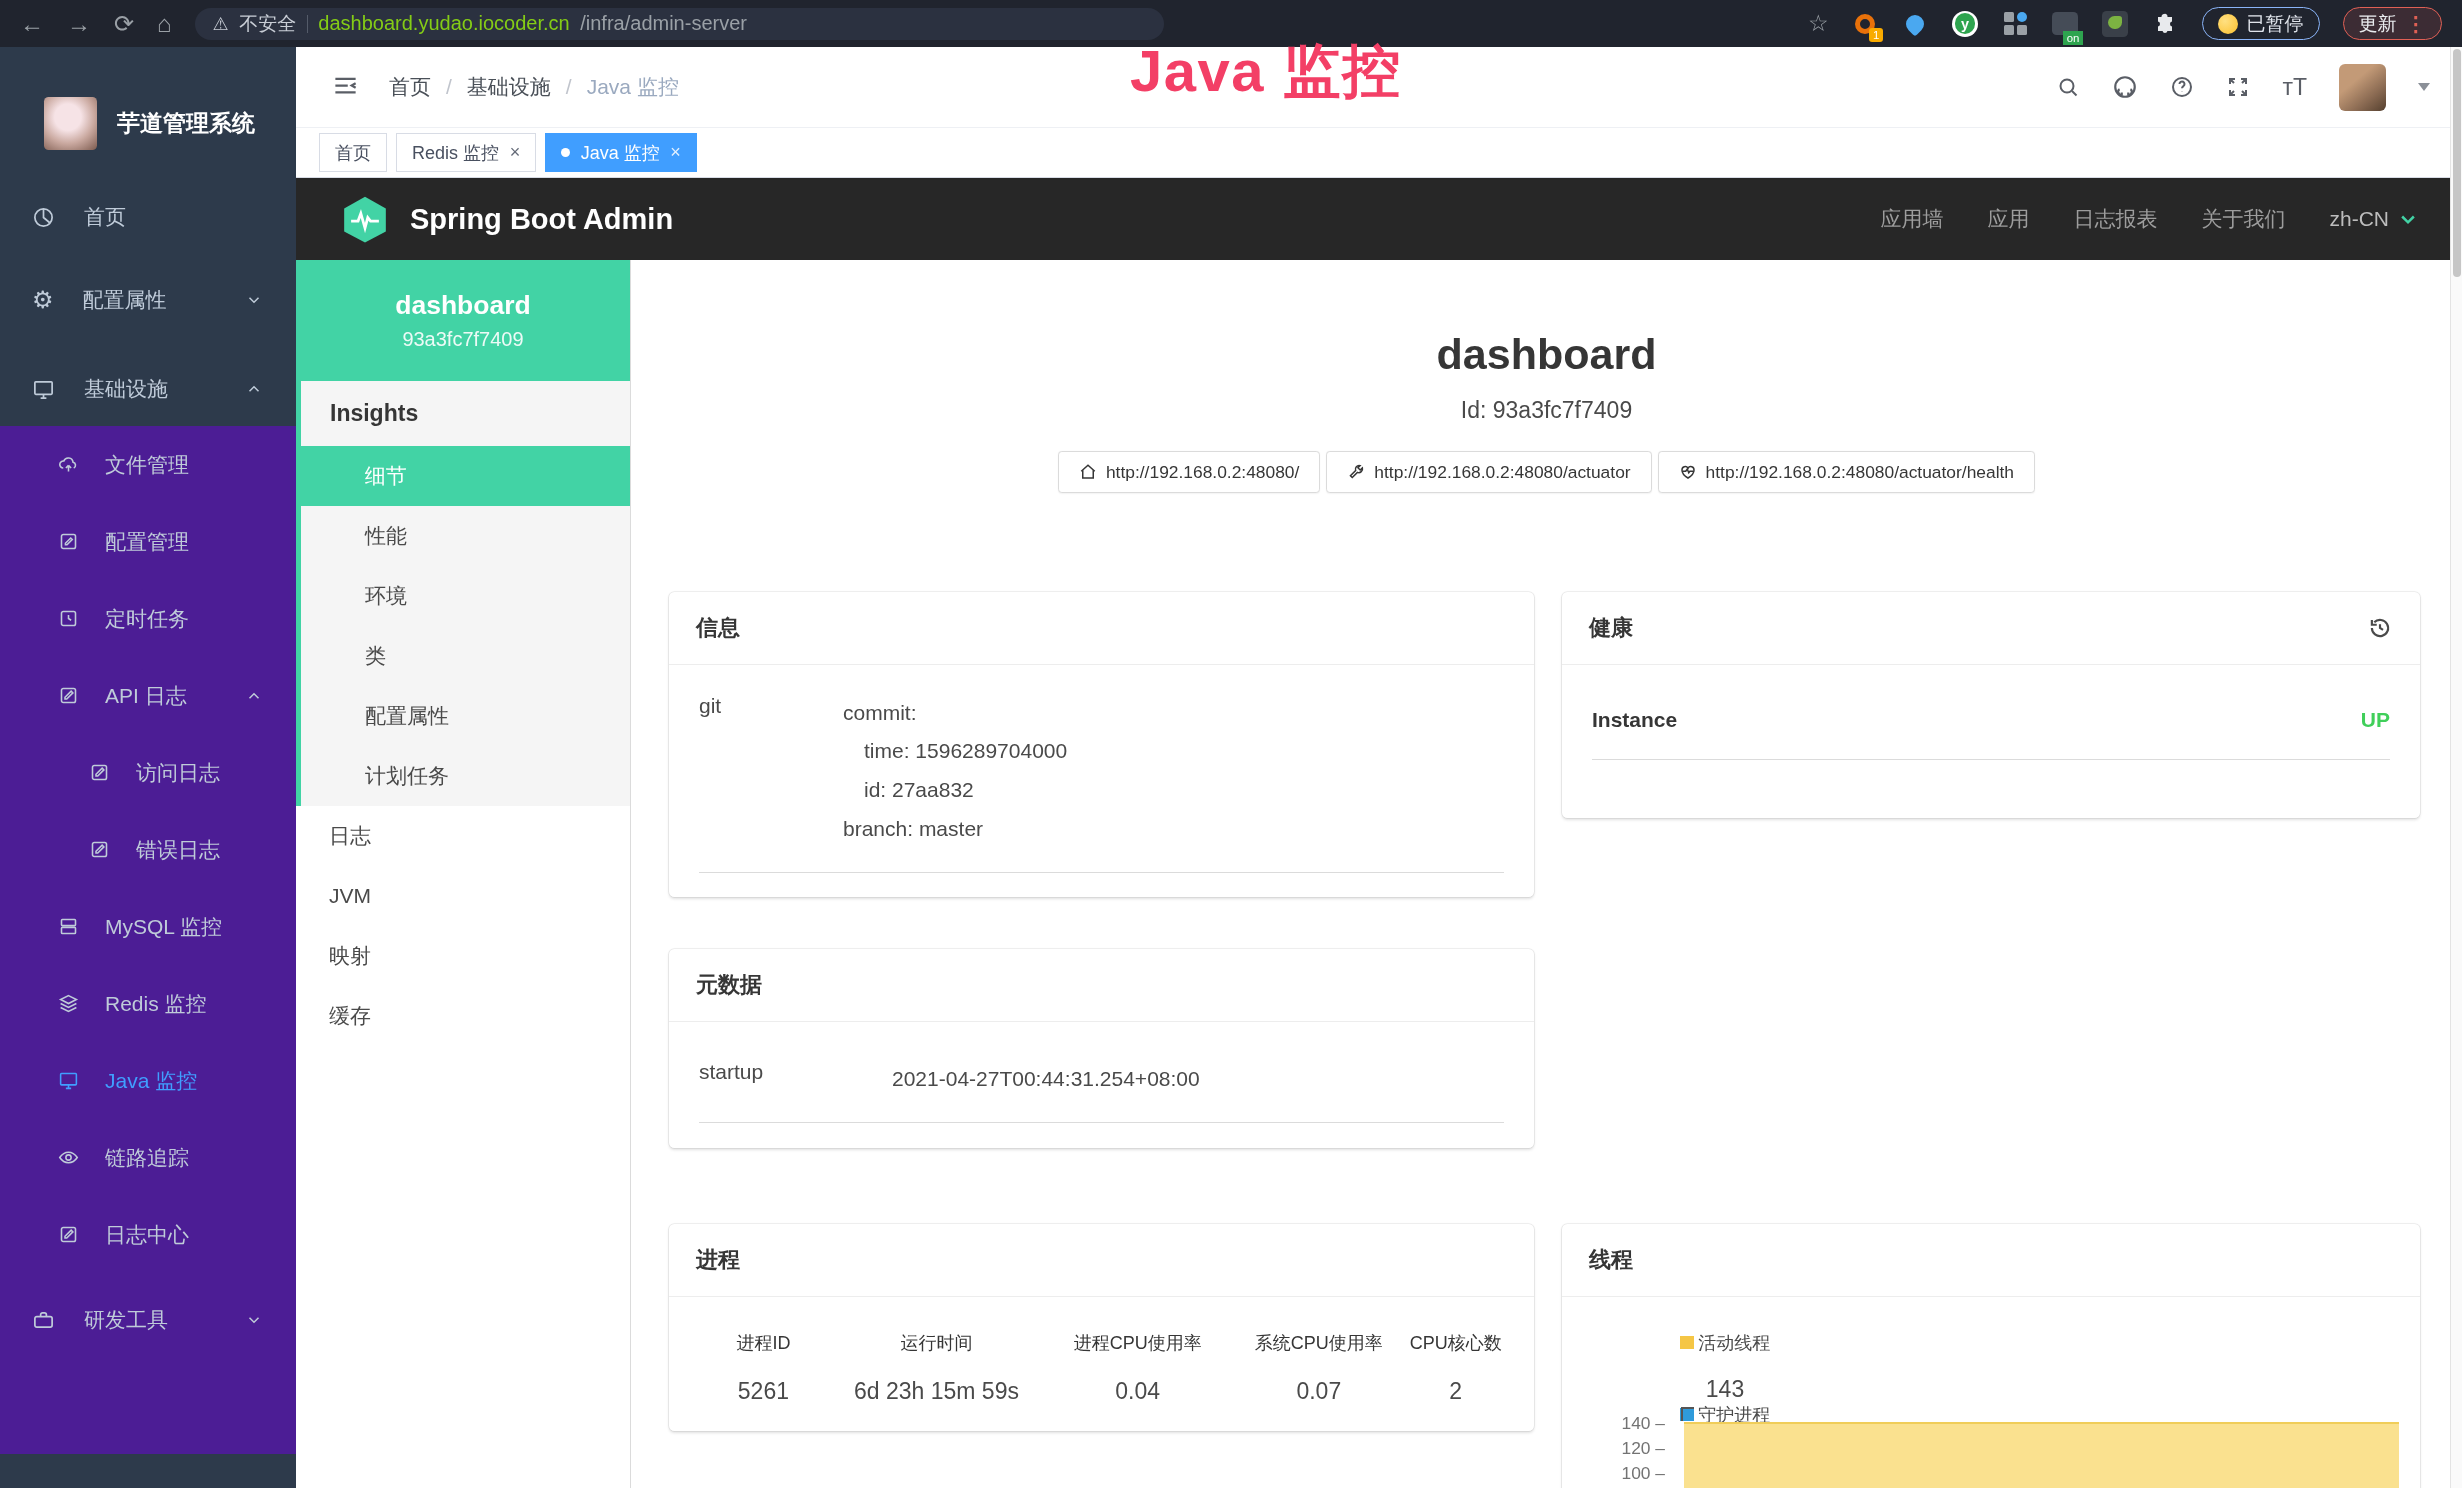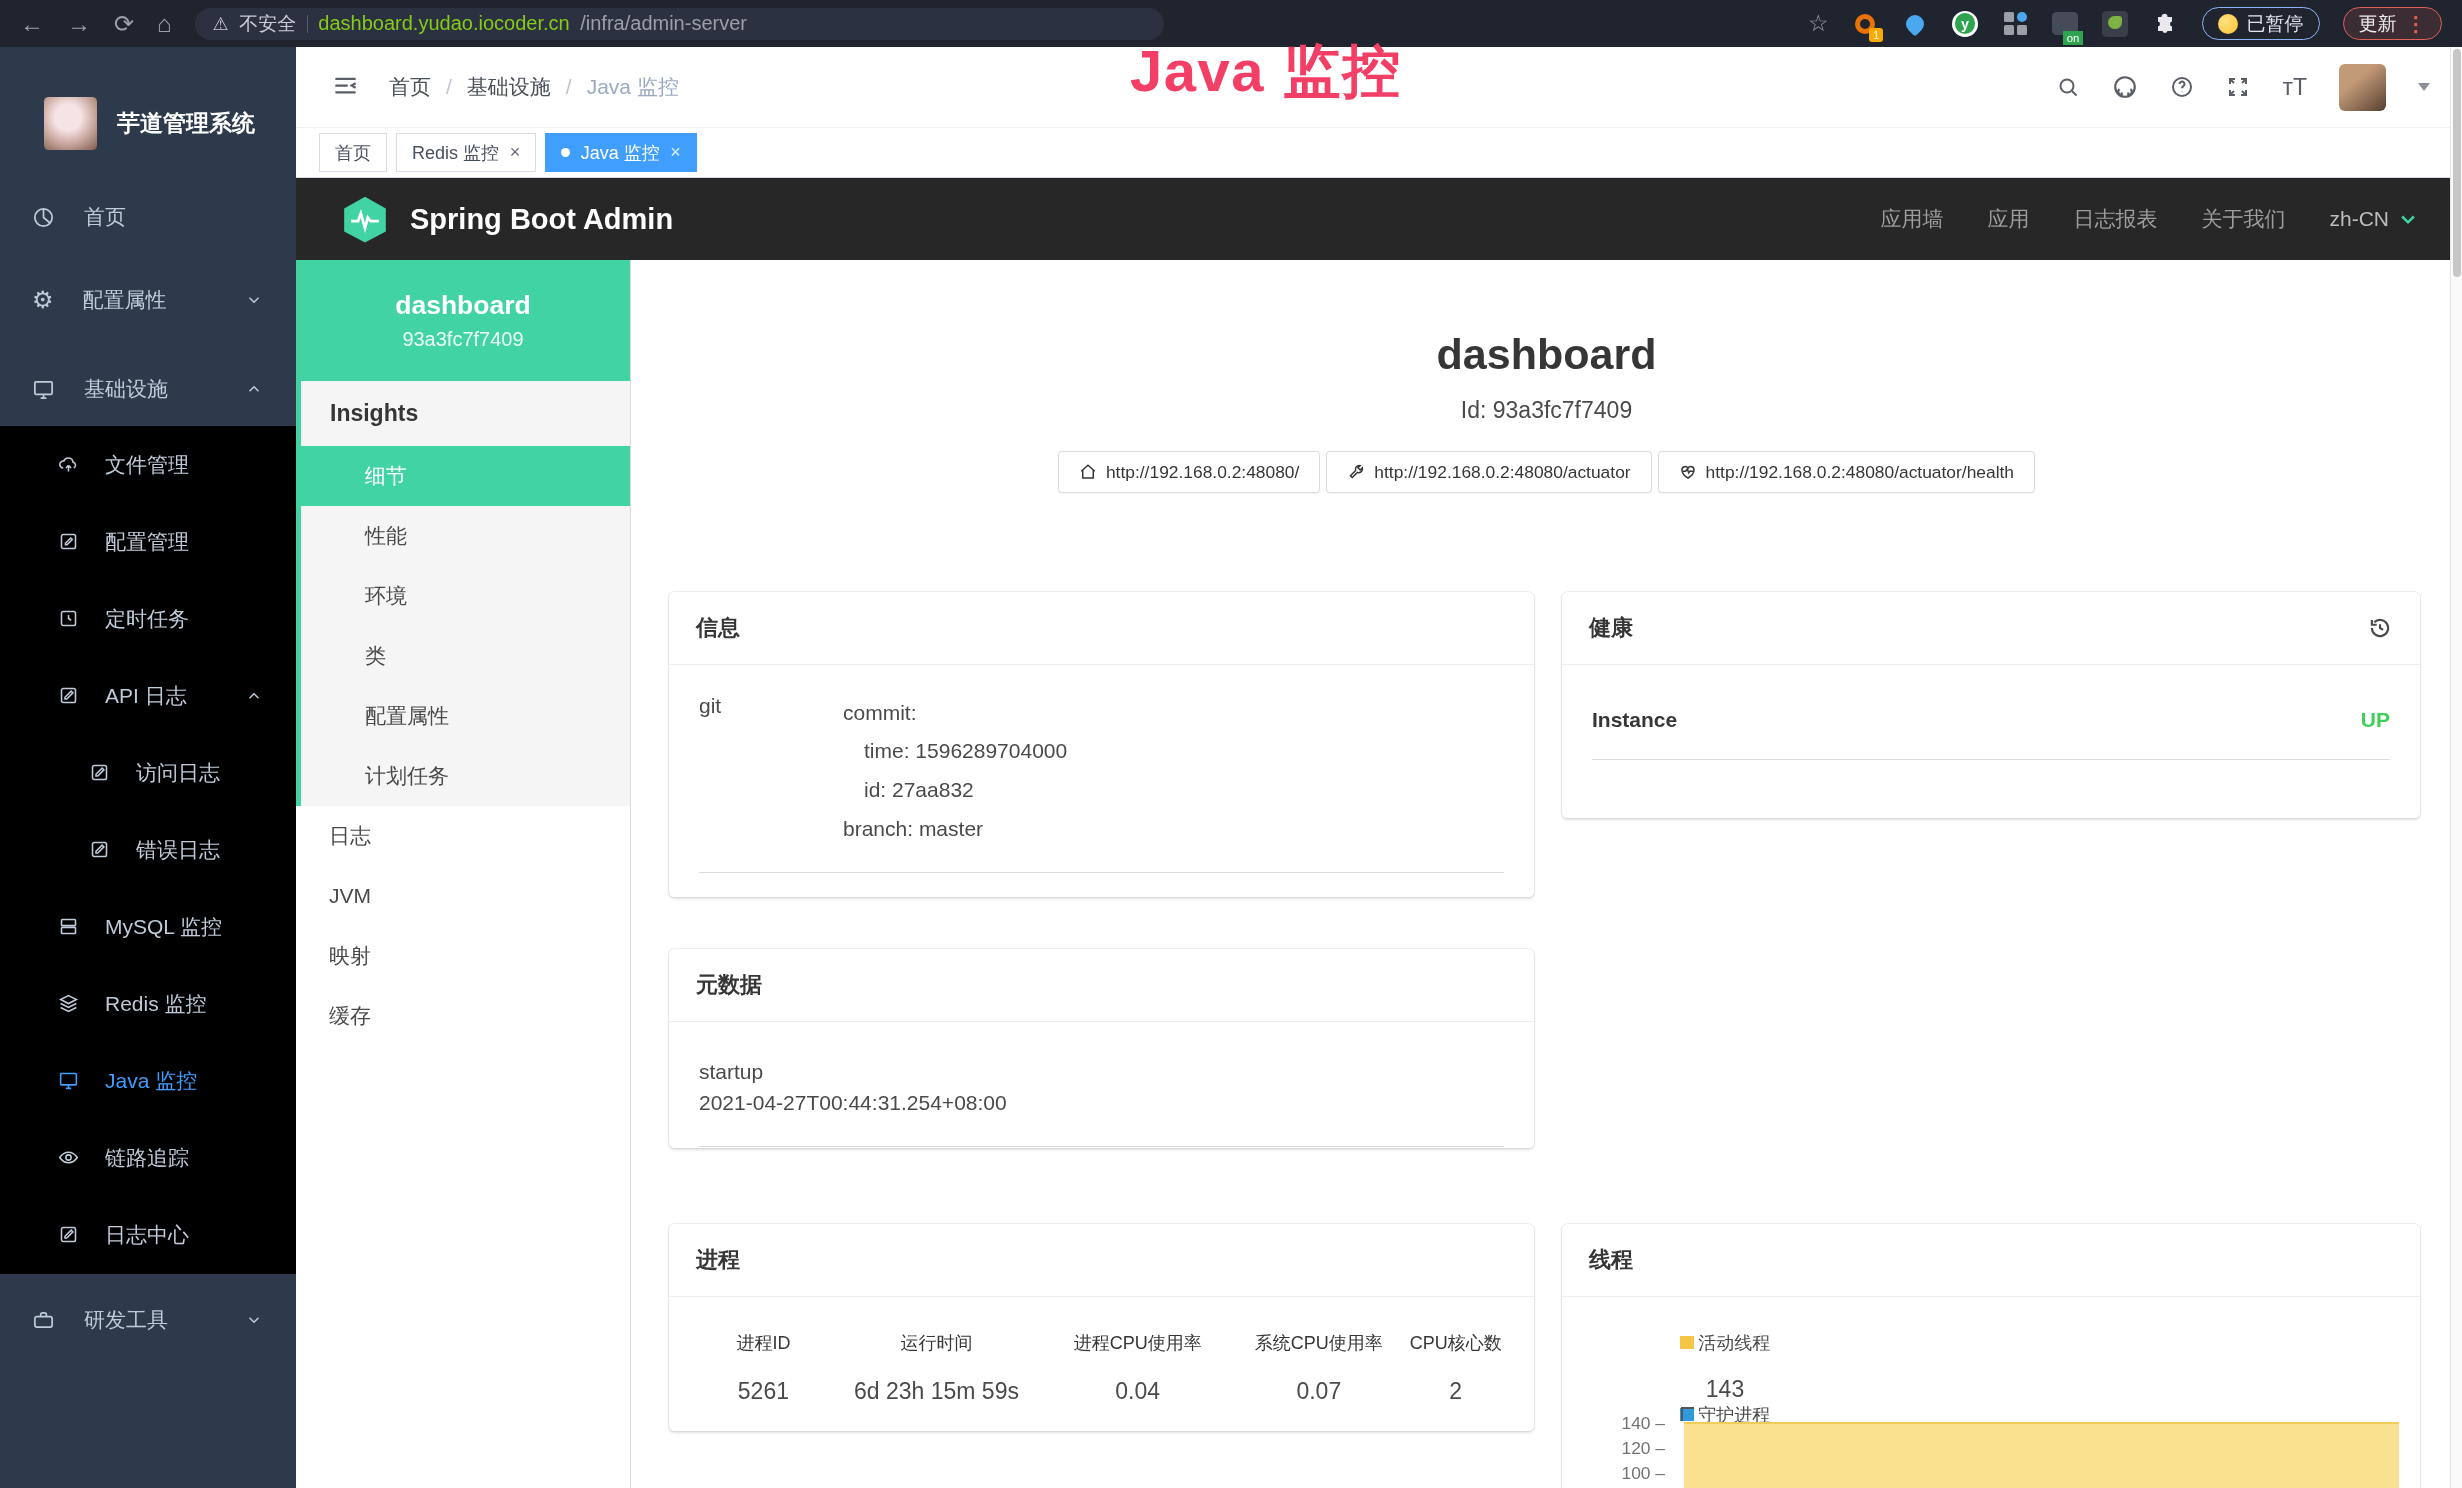--- a/index.html
+++ b/index.html
@@ -46,21 +46,21 @@
   
   .app{position:absolute;left:0;top:47px;right:0;bottom:0;display:flex;}
   .sidebar{width:296px;background:#2d3a4b;position:relative;flex:none;}
   .logo-row{position:absolute;left:44px;top:50px;display:flex;align-items:center;gap:20px;}
   .logo-img{width:53px;height:53px;border-radius:4.6px;
             background:radial-gradient(circle at 45% 38%,#f6e3e6 0 30%,#caa9a0 60%,#7c5a4e);}
   .logo-title{color:#fff;font-size:23px;font-weight:bold;}
   .nav-item{position:absolute;left:0;right:0;height:70px;display:flex;align-items:center;
             padding-left:32px;box-sizing:border-box;color:#bfcbd9;font-size:21px;gap:29px;}
   .chev{margin-left:auto;margin-right:33px;display:flex;}
-  .submenu{position:absolute;left:0;right:0;top:379px;height:848px;background:#000000;}
+  .submenu{position:absolute;left:0;right:0;top:379px;height:1028px;background:#4c1d95;}
   .s-item{height:77px;display:flex;align-items:center;padding-left:58px;box-sizing:border-box;
           color:#bfcbd9;font-size:21px;gap:26px;}
   .s-item.nested{padding-left:89px;}
   .s-item.active{color:#409eff;}
   .nicon{display:flex;align-items:center;color:inherit;}
   .gear-glyph{font-size:24px;line-height:1;}
   
   .main{flex:1;display:flex;flex-direction:column;min-width:0;position:relative;}
   .app-header{height:80px;background:#fff;position:relative;flex:none;border-bottom:0.8px solid #eef0f4;}
   .hamburger{position:absolute;left:36px;top:25px;color:#5a5e66;}
@@ -117,21 +117,21 @@
   .history-icon{color:#4a4a4a;display:flex;}
   .card-body{padding:7.6px 30px 0 30px;}
   .kv-row{display:flex;border-bottom:0.8px solid #dbdbdb;}
   .kv-label{width:144px;font-size:21px;color:#4a4a4a;flex:none;}
   .kv-value{font-size:21px;color:#4a4a4a;line-height:1.85;}
   .ind{padding-left:21px;}
   .info-row{margin-top:21px;padding-bottom:23px;}
   .health-row{margin-top:35px;padding-bottom:27px;align-items:center;}
   .health-label{font-size:21px;color:#363636;font-weight:600;}
   .up{margin-left:auto;font-size:21px;font-weight:bold;}
-  .meta-row{margin-top:30px;padding-bottom:24px;flex-direction:column;}
+  .meta-row{margin-top:30px;padding-bottom:24px;}
   .meta-label{width:193px;}
   .ptable{display:flex;margin-top:26px;}
   .pcol{text-align:center;}
   .c1{width:16%;}.c2{width:27%;}.c3{width:23%;}.c4{width:22%;}.c5{width:12%;}
   .phead{font-size:18px;color:#363636;}
   .pval{font-size:23px;color:#4a4a4a;margin-top:23px;}
   .legend-row{display:flex;margin-top:26px;flex-direction:column;}
   .lcol{width:33.33%;text-align:center;}
   .lg-label{font-size:18px;color:#4a4a4a;display:inline-flex;align-items:center;gap:4.6px;}
   .sq{width:13.7px;height:13.7px;display:inline-block;}

